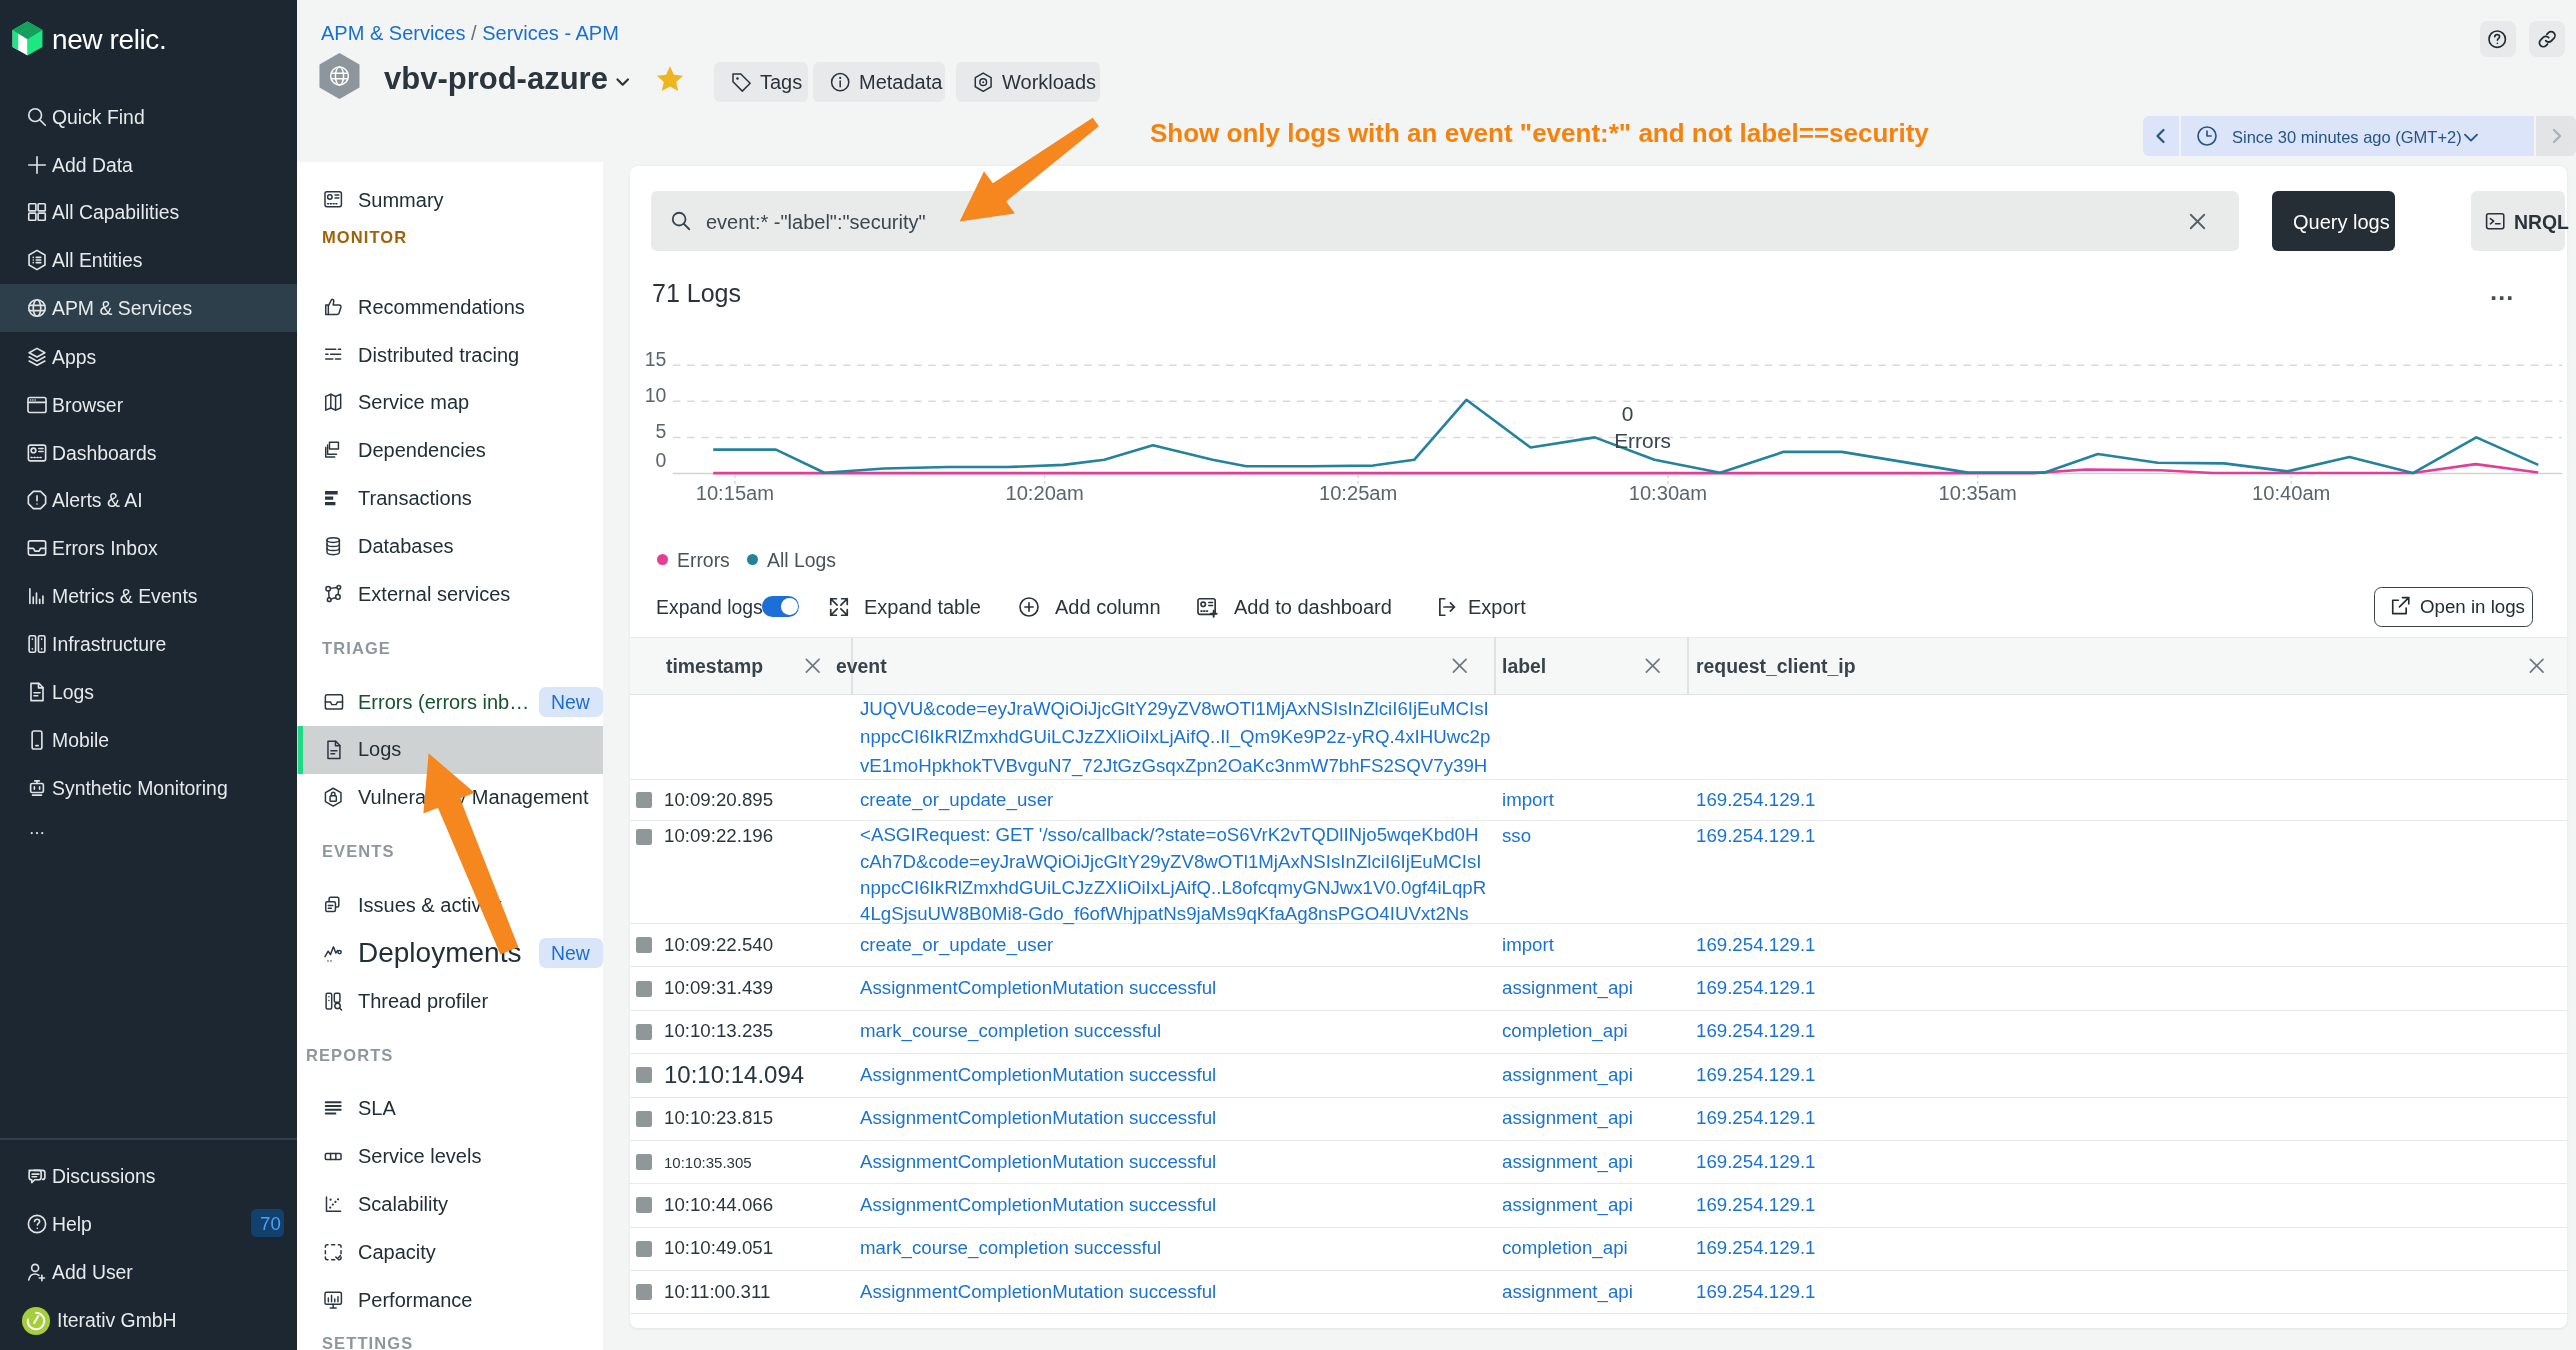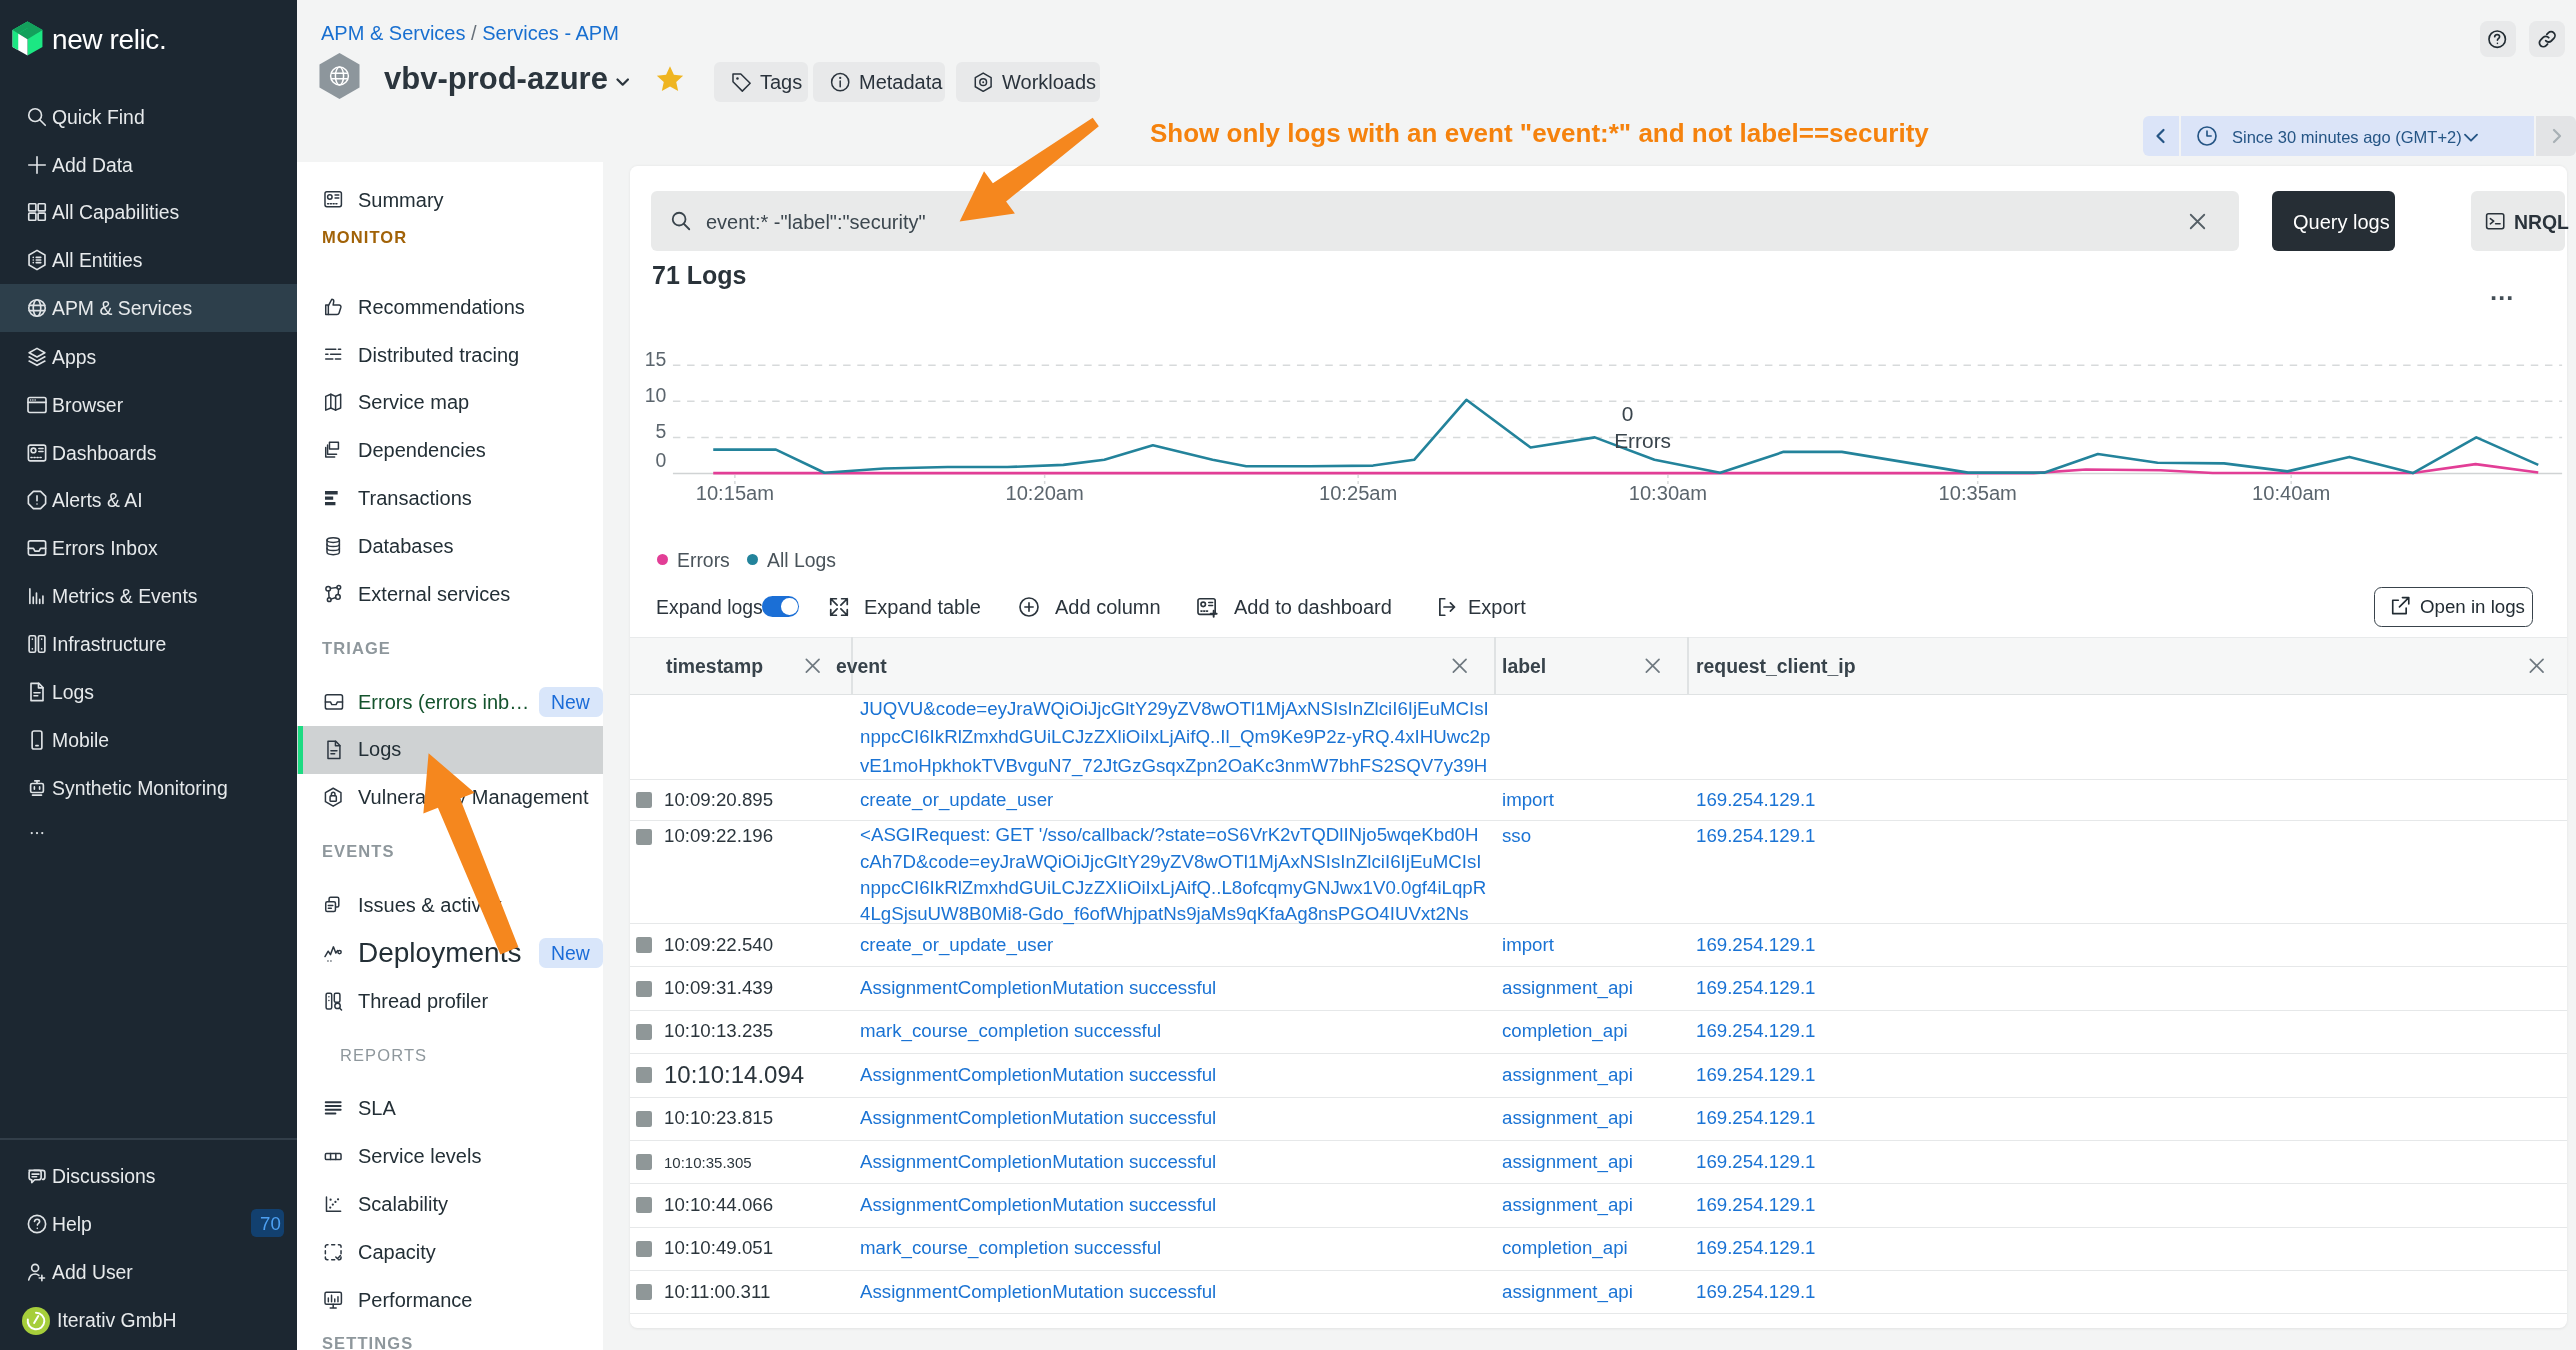--- a/index.html
+++ b/index.html
@@ -222,21 +222,21 @@
 <div class="abs" style="left:539px;top:938px;width:64px;height:30px;background:#d9e6fa;border-radius:6.7px;z-index:4"></div>
 <div class="c" style="left:551px;top:953px;font-size:19.4px;color:#1b6cd8;z-index:5">New</div>
 <svg class="ic" style="left:322px;top:990px;z-index:4" width="22.4" height="22.4" viewBox="0 0 30 30" fill="none" stroke="#2c3640" stroke-width="2.0" stroke-linecap="round" stroke-linejoin="round">
     <rect x="5.5" y="4.5" width="7.5" height="21" rx="2"></rect>
     <path d="M9.25 9h.02M9.25 14h.02"></path>
     <rect x="16.5" y="4.5" width="7.5" height="12" rx="2"></rect>
     <circle cx="20.8" cy="21.3" r="3.6"></circle>
     <path d="M23.4 24l2.8 2.8"></path>
   </svg>
 <div class="c" style="left:358px;top:1001px;font-size:20px;color:#232f36;z-index:4">Thread profiler</div>
-<div class="c" style="left:340px;top:1055px;font-size:16.5px;font-weight:400;letter-spacing:1.1px;color:#8e979c;z-index:4">REPORTS</div>
+<div class="c" style="left:306px;top:1055px;font-size:16.5px;font-weight:700;letter-spacing:1.1px;color:#8e979c;z-index:4">REPORTS</div>
 <svg class="ic" style="left:322px;top:1097px;z-index:4" width="22.4" height="22.4" viewBox="0 0 30 30" fill="none" stroke="#2c3640" stroke-width="2.0" stroke-linecap="round" stroke-linejoin="round">
     <path d="M5 7h20M5 12h20M5 17h20M5 22h13" stroke-width="2.6"></path>
   </svg>
 <div class="c" style="left:358px;top:1108px;font-size:20px;color:#232f36;z-index:4">SLA</div>
 <svg class="ic" style="left:322px;top:1145px;z-index:4" width="22.4" height="22.4" viewBox="0 0 30 30" fill="none" stroke="#2c3640" stroke-width="2.0" stroke-linecap="round" stroke-linejoin="round">
     <rect x="4.5" y="11.5" width="21" height="8" rx="1.5"></rect>
     <path d="M11.5 11.5v8M18.5 11.5v8"></path>
   </svg>
 <div class="c" style="left:358px;top:1156px;font-size:20px;color:#232f36;z-index:4">Service levels</div>
 <svg class="ic" style="left:322px;top:1193px;z-index:4" width="22.4" height="22.4" viewBox="0 0 30 30" fill="none" stroke="#2c3640" stroke-width="2.0" stroke-linecap="round" stroke-linejoin="round">
@@ -332,21 +332,21 @@
     <path d="M5 5l18 18M23 5L5 23"></path>
   </svg>
 <div class="abs" style="left:2272px;top:191px;width:123px;height:60px;background:#262e35;border-radius:6px;z-index:2"></div>
 <div class="c" style="left:2293px;top:222px;font-size:20px;color:#fff;z-index:3">Query logs</div>
 <div class="abs" style="left:2471px;top:191px;width:94px;height:60px;background:#e9eaea;border-radius:6px;z-index:2"></div>
 <svg class="ic" style="left:2484px;top:210px;z-index:3" width="22.4" height="22.4" viewBox="0 0 30 30" fill="none" stroke="#2a333b" stroke-width="2.1" stroke-linecap="round" stroke-linejoin="round">
     <rect x="3.5" y="5" width="23" height="20" rx="2.5"></rect>
     <path d="M8.5 11.5l4.5 3.5-4.5 3.5M15.5 18.5h6"></path>
   </svg>
 <div class="c" style="left:2514px;top:222px;font-size:19.4px;font-weight:700;color:#2a333b;z-index:3">NRQL</div>
-<div class="c" style="left:652px;top:275px;font-size:25px;font-weight:700;color:#2a333a;z-index:2">71 Logs</div>
+<div class="c" style="left:652px;top:293px;font-size:25px;font-weight:400;color:#2a333a;z-index:2">71 Logs</div>
 <div class="c" style="left:2489px;top:291px;font-size:25.4px;font-weight:700;letter-spacing:2.2px;color:#434e56;z-index:2">…</div>
 <svg class="abs" style="left:630px;top:322px;z-index:2" width="1937" height="209" viewBox="842 430 2590 280" font-family="Liberation Sans,sans-serif">
 <line x1="897" y1="487.8" x2="3428" y2="487.8" stroke="#d7dadb" stroke-width="2" stroke-dasharray="10 9"></line>
 <text x="888" y="482" text-anchor="end" font-size="26" fill="#5b656d" dominant-baseline="middle">15</text>
 <line x1="897" y1="536.2" x2="3428" y2="536.2" stroke="#d7dadb" stroke-width="2" stroke-dasharray="10 9"></line>
 <text x="888" y="530" text-anchor="end" font-size="26" fill="#5b656d" dominant-baseline="middle">10</text>
 <line x1="897" y1="584.6" x2="3428" y2="584.6" stroke="#d7dadb" stroke-width="2" stroke-dasharray="10 9"></line>
 <text x="888" y="579" text-anchor="end" font-size="26" fill="#5b656d" dominant-baseline="middle">5</text>
 <text x="888" y="624" text-anchor="end" font-size="26" fill="#5b656d">0</text>
 <line x1="897" y1="633" x2="3428" y2="633" stroke="#d0d3d4" stroke-width="2"></line>

